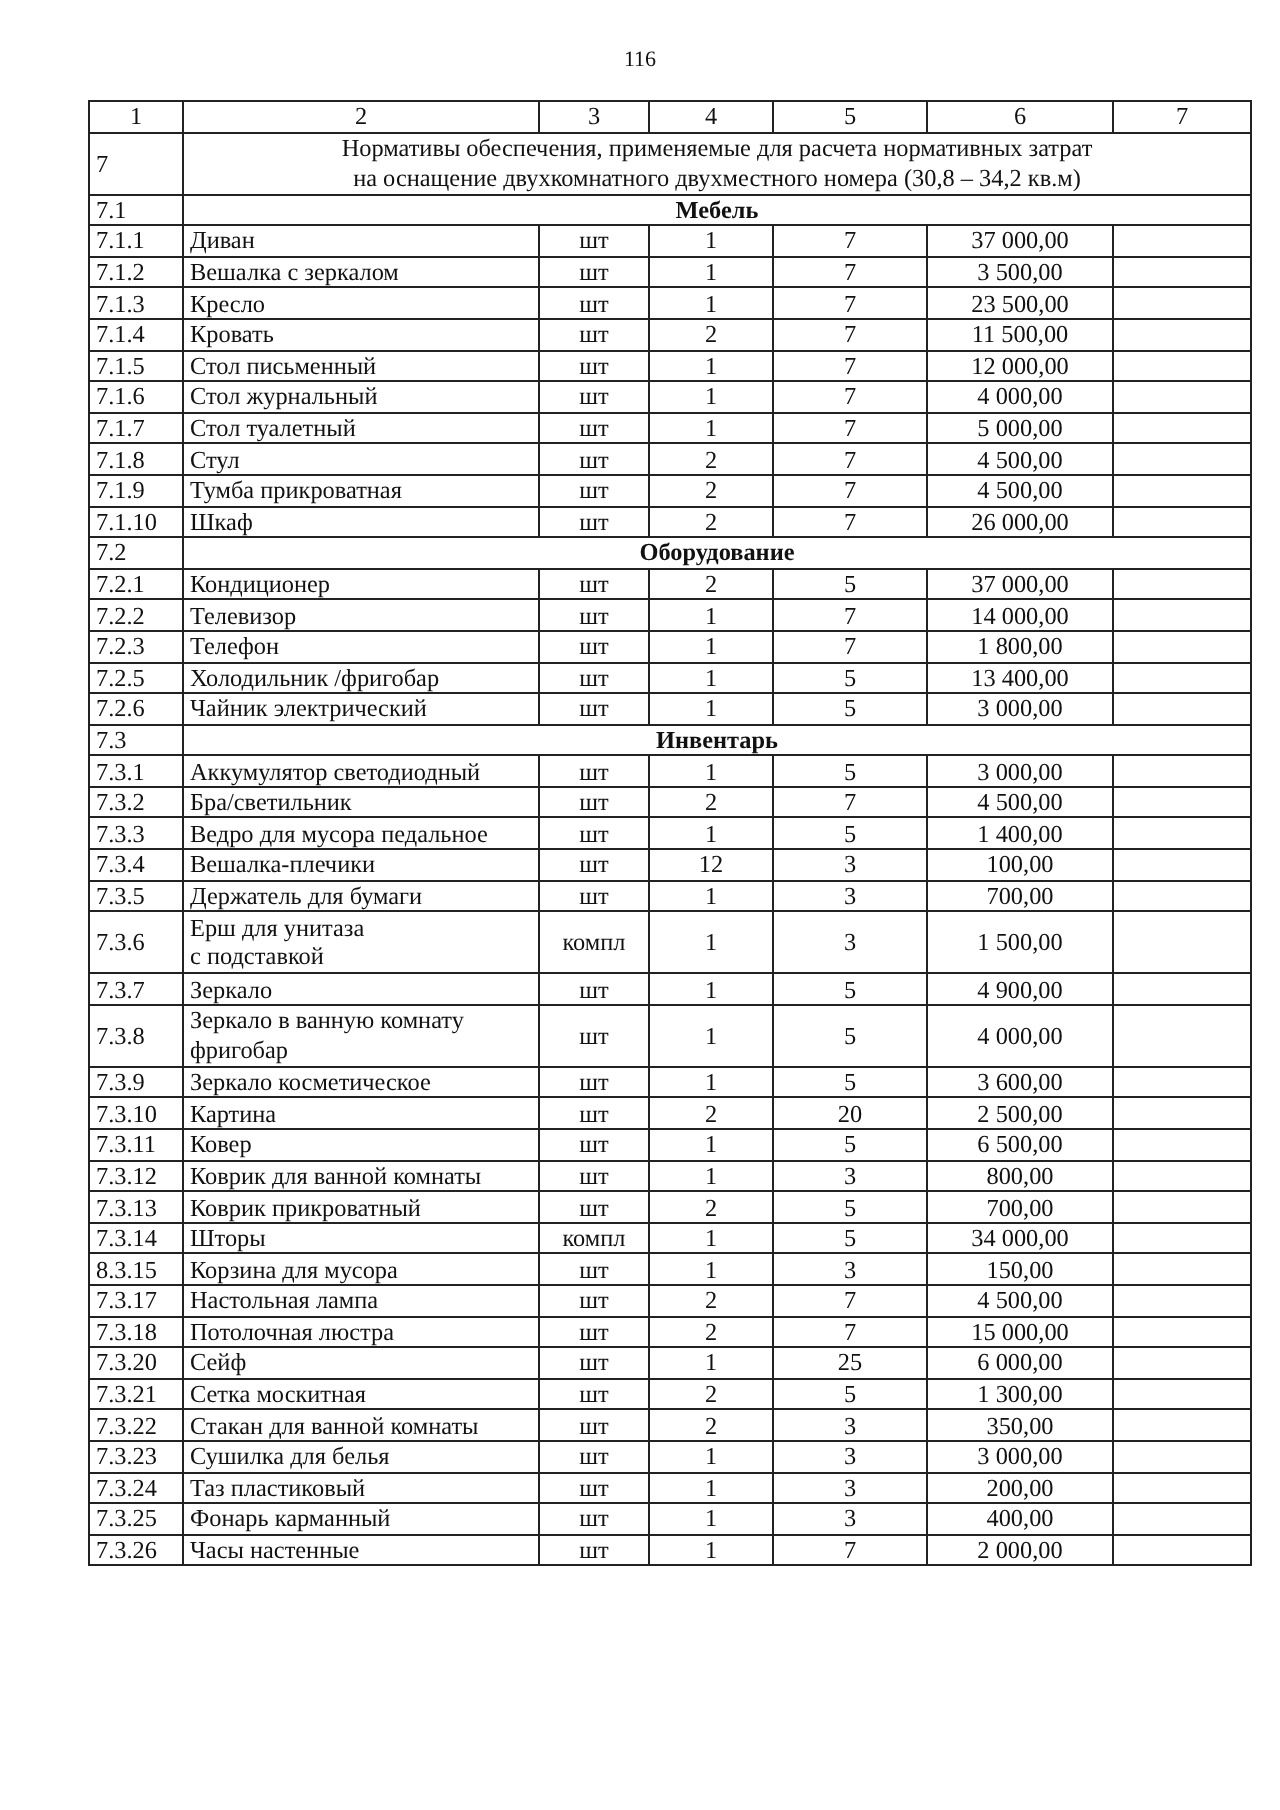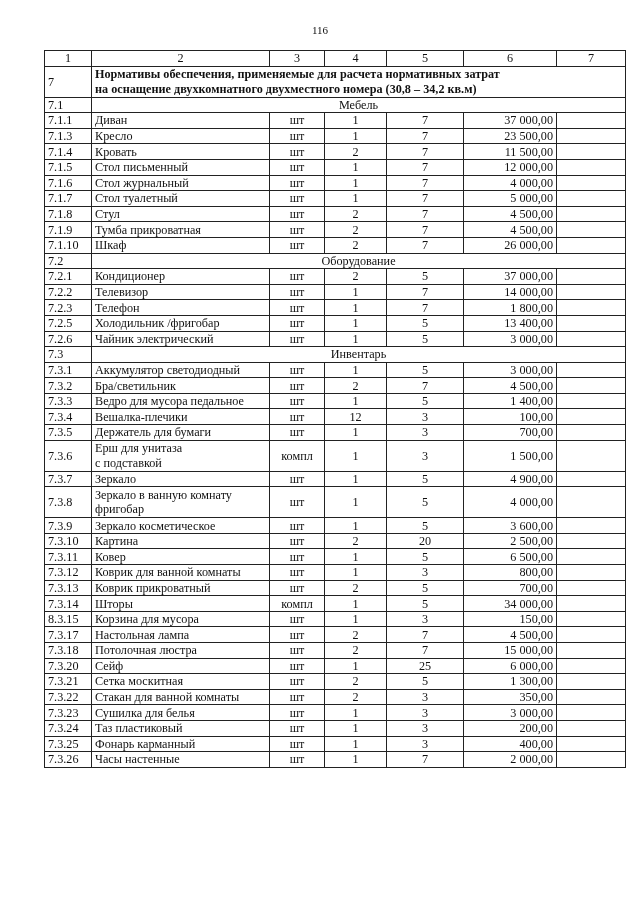--- a/index.html
+++ b/index.html
@@ -7,25 +7,25 @@
          font-family: "Liberation Serif", serif; color: #111; }
   .page-number { position: absolute; top: 24px; left: 0; width: 640px; text-align: center;
                  font-size: 11px; }
   table.doc { position: absolute; top: 50px; left: 44px; border-collapse: collapse;
               table-layout: fixed; width: 581px; font-size: 12.2px; }
   table.doc td { border: 1px solid #222; padding: 0 3px; height: 14.6px; line-height: 14px;
                  white-space: nowrap; overflow: hidden; vertical-align: middle; }
   col.c1 { width: 47px; } col.c2 { width: 178px; } col.c3 { width: 55px; }
   col.c4 { width: 62px; } col.c5 { width: 77px; } col.c6 { width: 93px; } col.c7 { width: 69px; }
   td.center { text-align: center; }
-  td.right { text-align: right; padding-right: 5px; }
+  td.right { text-align: center; padding-right: 5px; }
   td.code { padding-left: 1px; }
   tr.hdr td { text-align: center; }
-  tr.title td.t { line-height: 14.8px; height: 30px; white-space: normal; font-weight: bold; }
-  tr.sec td.s { text-align: center; }
+  tr.title td.t { text-align: center; line-height: 14.8px; height: 30px; white-space: normal; }
+  tr.sec td.s { text-align: center; font-weight: bold; }
   tr.tall td { height: 30px; }
   tr.tall td.wrap { white-space: normal; line-height: 14.5px; }
 </style>
 </head>
 <body>
 
 <div class="page-number">116</div>
 
 <table class="doc">
   <colgroup>
@@ -61,20 +61,29 @@
       <tr>
         <td class="code">7.1.1</td>
         <td>Диван</td>
         <td class="center">шт</td>
         <td class="center">1</td>
         <td class="center">7</td>
         <td class="right">37 000,00</td>
         <td></td>
       </tr>
       <tr>
+        <td class="code">7.1.2</td>
+        <td>Вешалка с зеркалом</td>
+        <td class="center">шт</td>
+        <td class="center">1</td>
+        <td class="center">7</td>
+        <td class="right">3 500,00</td>
+        <td></td>
+      </tr>
+      <tr>
         <td class="code">7.1.3</td>
         <td>Кресло</td>
         <td class="center">шт</td>
         <td class="center">1</td>
         <td class="center">7</td>
         <td class="right">23 500,00</td>
         <td></td>
       </tr>
       <tr>
         <td class="code">7.1.4</td>

